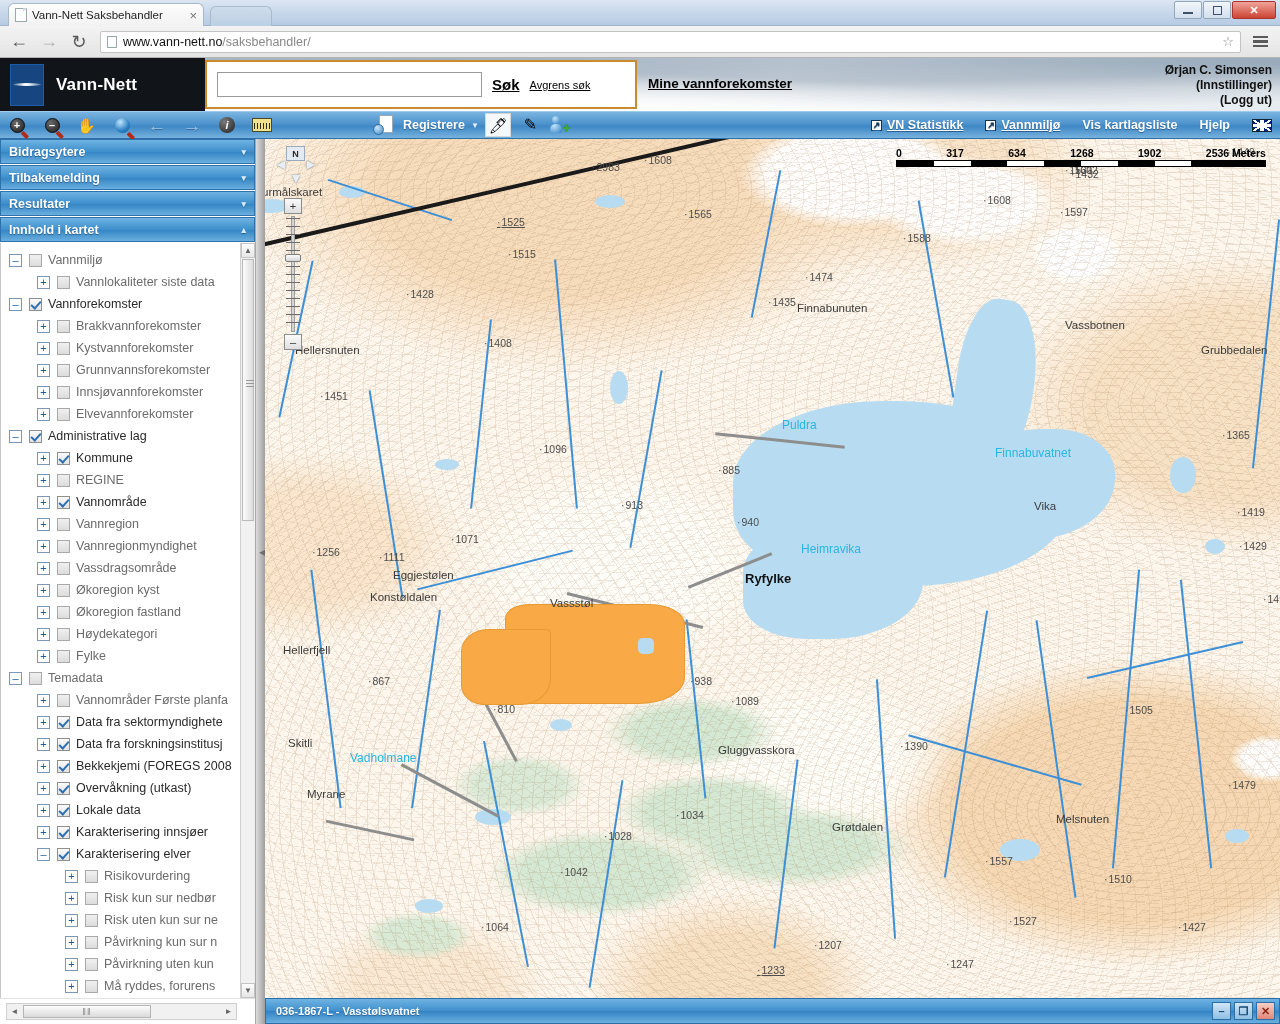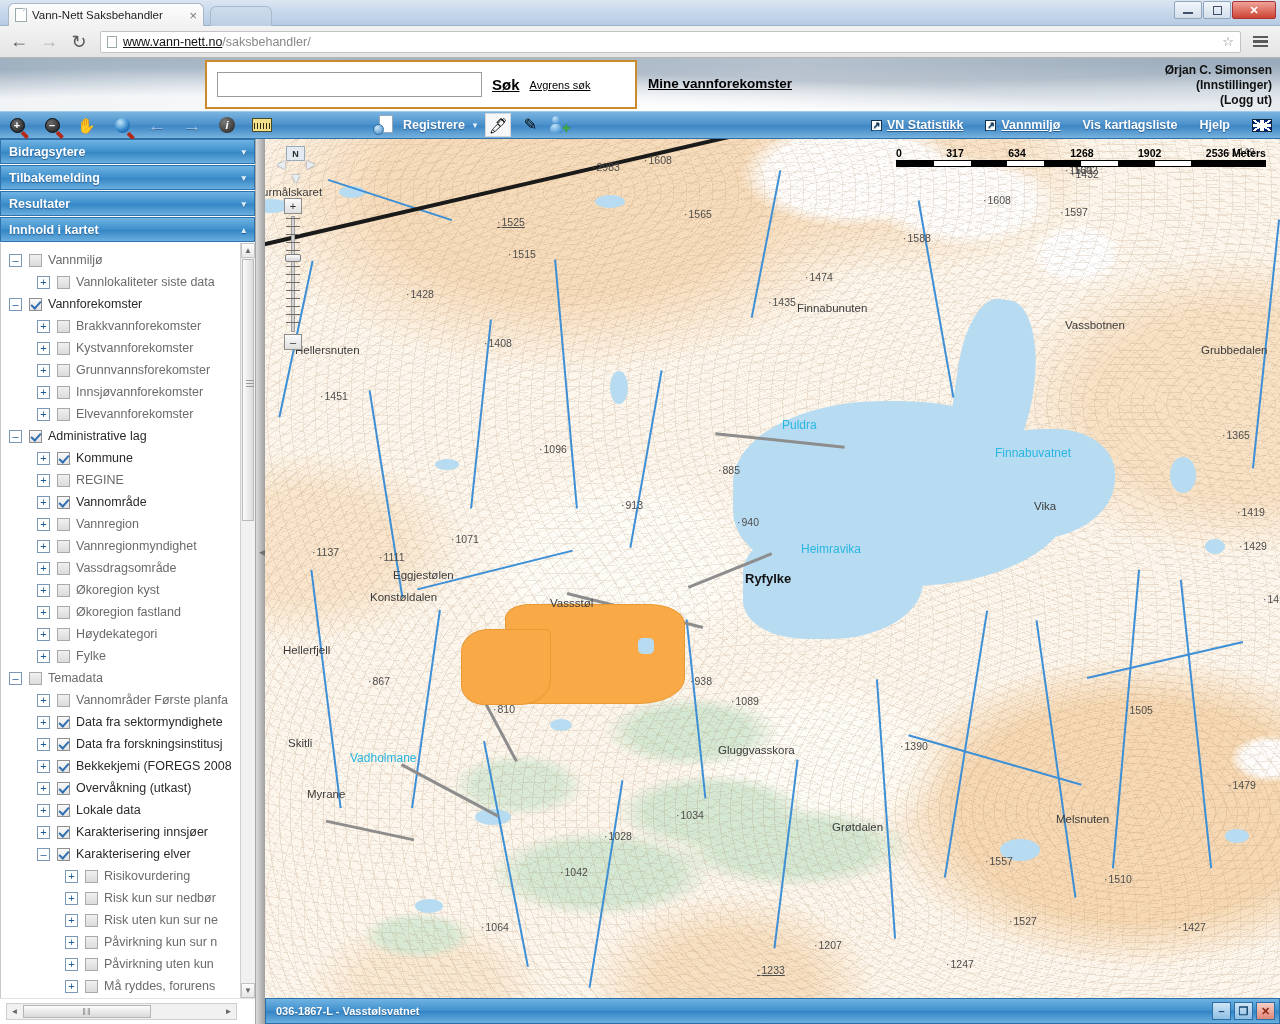--- a/index.html
+++ b/index.html
@@ -66,21 +66,21 @@
   .urlbar {
     flex: 1 1 auto; height: 22px; background: #fff;
     border: 1px solid #c3c3c3; border-radius: 2px;
     display: flex; align-items: center; padding: 0 6px;
     font-size: 12.5px; margin-left: 2px;
   }
   .url-doc-icon {
     width: 10px; height: 12px; border: 1px solid #9aa; background:#fff;
     margin-right: 6px; flex:0 0 auto;
   }
-  .url-host { color: #111; text-decoration: underline; }
+  .url-host { color: #111; }
   .url-path { color: #888; }
   .url-star { margin-left: auto; color:#888; font-size: 13px; }
   .hamburger { display:flex; flex-direction:column; gap:2px; padding: 0 4px;}
   .hamburger i { display:block; width:15px; height:2.5px; background:#5a5a5a; }
 
   
   .app-header {
     height: 53px; position: relative; overflow: hidden;
     background: linear-gradient(to bottom, #cfd8e0 0%, #b9c6d2 40%, #dfe6ec 100%);
   }
@@ -405,20 +405,24 @@
   </div>
   <span class="hamburger">
       <i></i>
       <i></i>
       <i></i>
     </span>
 </div>
 
 <div class="app-header">
   <div class="photo-haze"></div>
+  <div class="logo-block">
+    <span class="logo-sq"></span>
+    <span class="logo-text">Vann-Nett</span>
+  </div>
   <div class="search-box">
     <input class="search-input" type="text" placeholder="" style="">
     <span class="search-go">Søk</span>
     <span class="search-refine">Avgrens søk</span>
   </div>
   <a class="mine-link">Mine vannforekomster</a>
   <div class="user-block">
     <div>Ørjan C. Simonsen</div>
     <div>(Innstillinger)</div>
     <div>(Logg ut)</div>
@@ -790,21 +794,21 @@
           <div class="elev" style="left: 806px; top: 29px;">1432</div>
           <div class="elev" style="left: 800px; top: 25px;">1531</div>
           <div class="elev" style="left: 232px; top: 77px; text-decoration: underline;">1525</div>
           <div class="elev" style="left: 243px; top: 109px;">1515</div>
           <div class="elev" style="left: 141px; top: 149px;">1428</div>
           <div class="elev" style="left: 219px; top: 198px;">1408</div>
           <div class="elev" style="left: 55px; top: 251px;">1451</div>
           <div class="elev" style="left: 274px; top: 304px;">1096</div>
           <div class="elev" style="left: 114px; top: 412px;">1111</div>
           <div class="elev" style="left: 186px; top: 394px;">1071</div>
-          <div class="elev" style="left: 47px; top: 407px;">1137</div>
+          <div class="elev" style="left: 47px; top: 407px;">1256</div>
           <div class="elev" style="left: 356px; top: 360px;">913</div>
           <div class="elev" style="left: 472px; top: 377px;">940</div>
           <div class="elev" style="left: 453px; top: 325px;">885</div>
           <div class="elev" style="left: 103px; top: 536px;">867</div>
           <div class="elev" style="left: 228px; top: 564px;">810</div>
           <div class="elev" style="left: 425px; top: 536px;">938</div>
           <div class="elev" style="left: 466px; top: 556px;">1089</div>
           <div class="elev" style="left: 339px; top: 691px;">1028</div>
           <div class="elev" style="left: 411px; top: 670px;">1034</div>
           <div class="elev" style="left: 295px; top: 727px;">1042</div>

